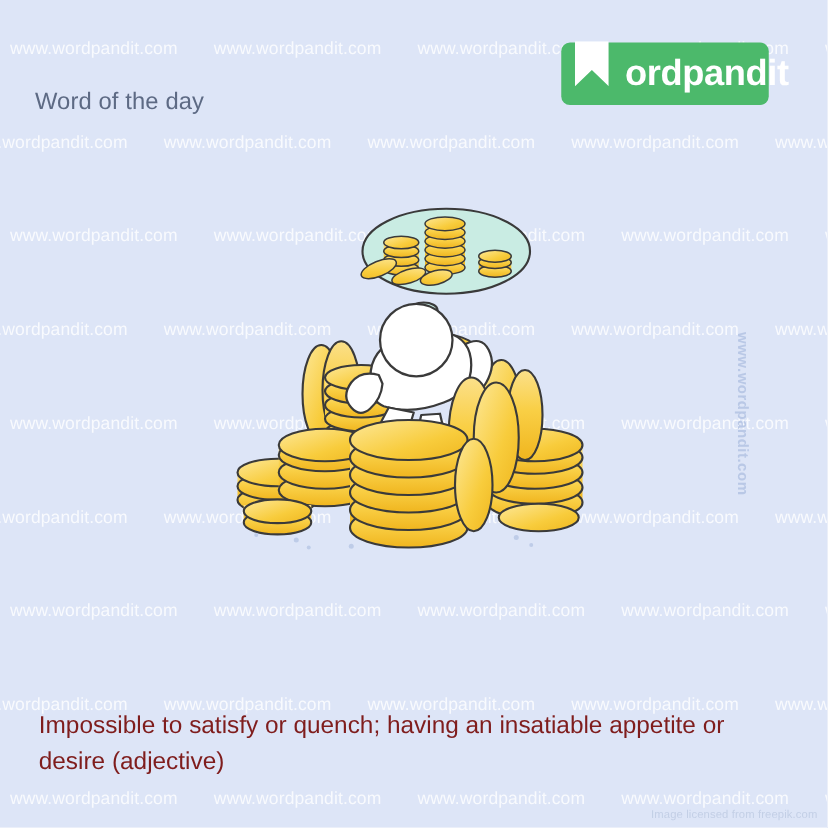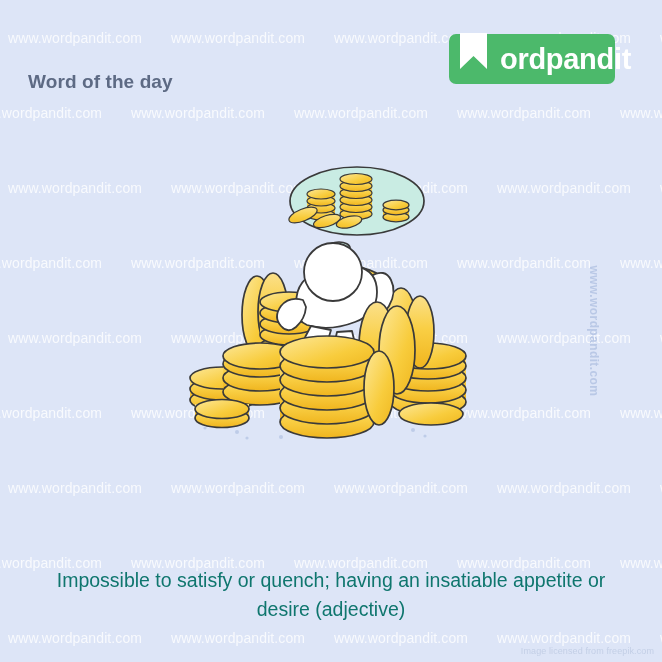--- a/index.html
+++ b/index.html
@@ -66,21 +66,21 @@
     position:absolute; left:48px; top:40px;
     color:#5d6a84;
     font-size:25px;
     font-weight:bold;
     letter-spacing:0.1px;
   }
   .subbrand {
     position:absolute; left:28px; top:71px;
     color:#5d6a84;
     font-size:19px;
-    font-weight:bold;
+    font-weight:normal;
     letter-spacing:0.1px;
   }
 
   
   .logo {
     position:absolute; left:449px; top:34px;
     width:166px; height:50px;
     background:#4cb96b;
     border-radius:7px;
     display:flex; align-items:center;
@@ -121,22 +121,22 @@
     font-size:37px;
     font-weight:bold;
     letter-spacing:-0.3px;
   }
 
   
   .definition {
     position:absolute;
     left:31px; top:566px;
     width:600px;
-    text-align:center;
-    color:#0f766e;
+    text-align:left;
+    color:#7f1d1d;
     font-size:19.5px;
     line-height:29px;
   }
 
   
   .credit {
     position:absolute;
     right:8px; bottom:6px;
     color:#c3cfe6;
     font-size:9px;

